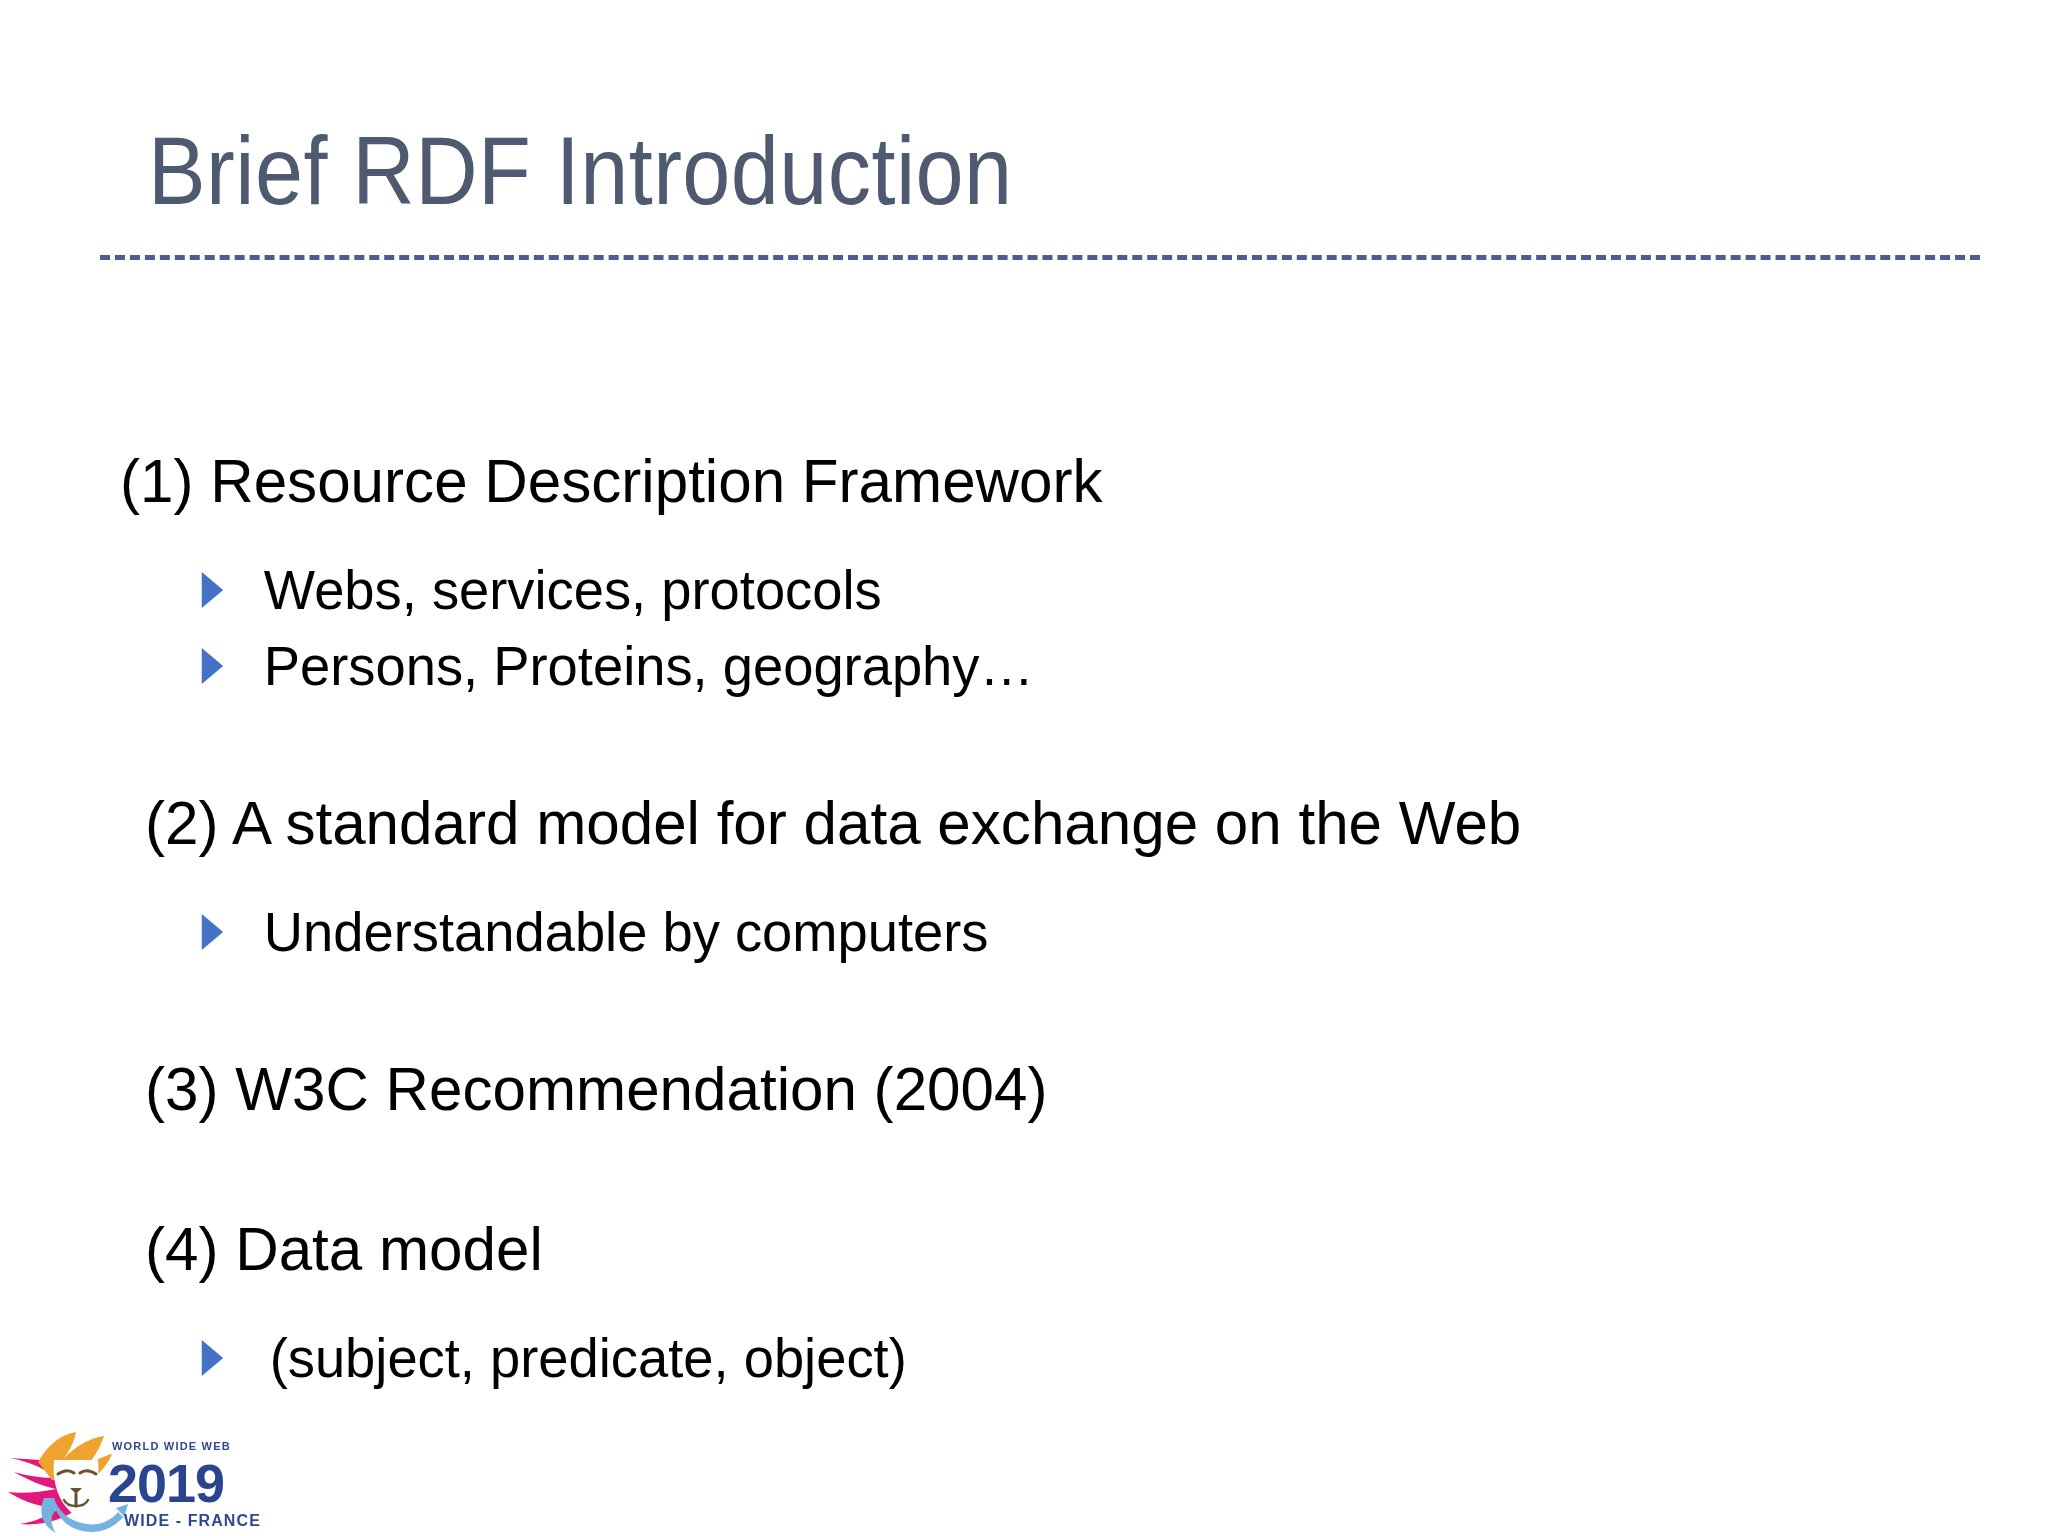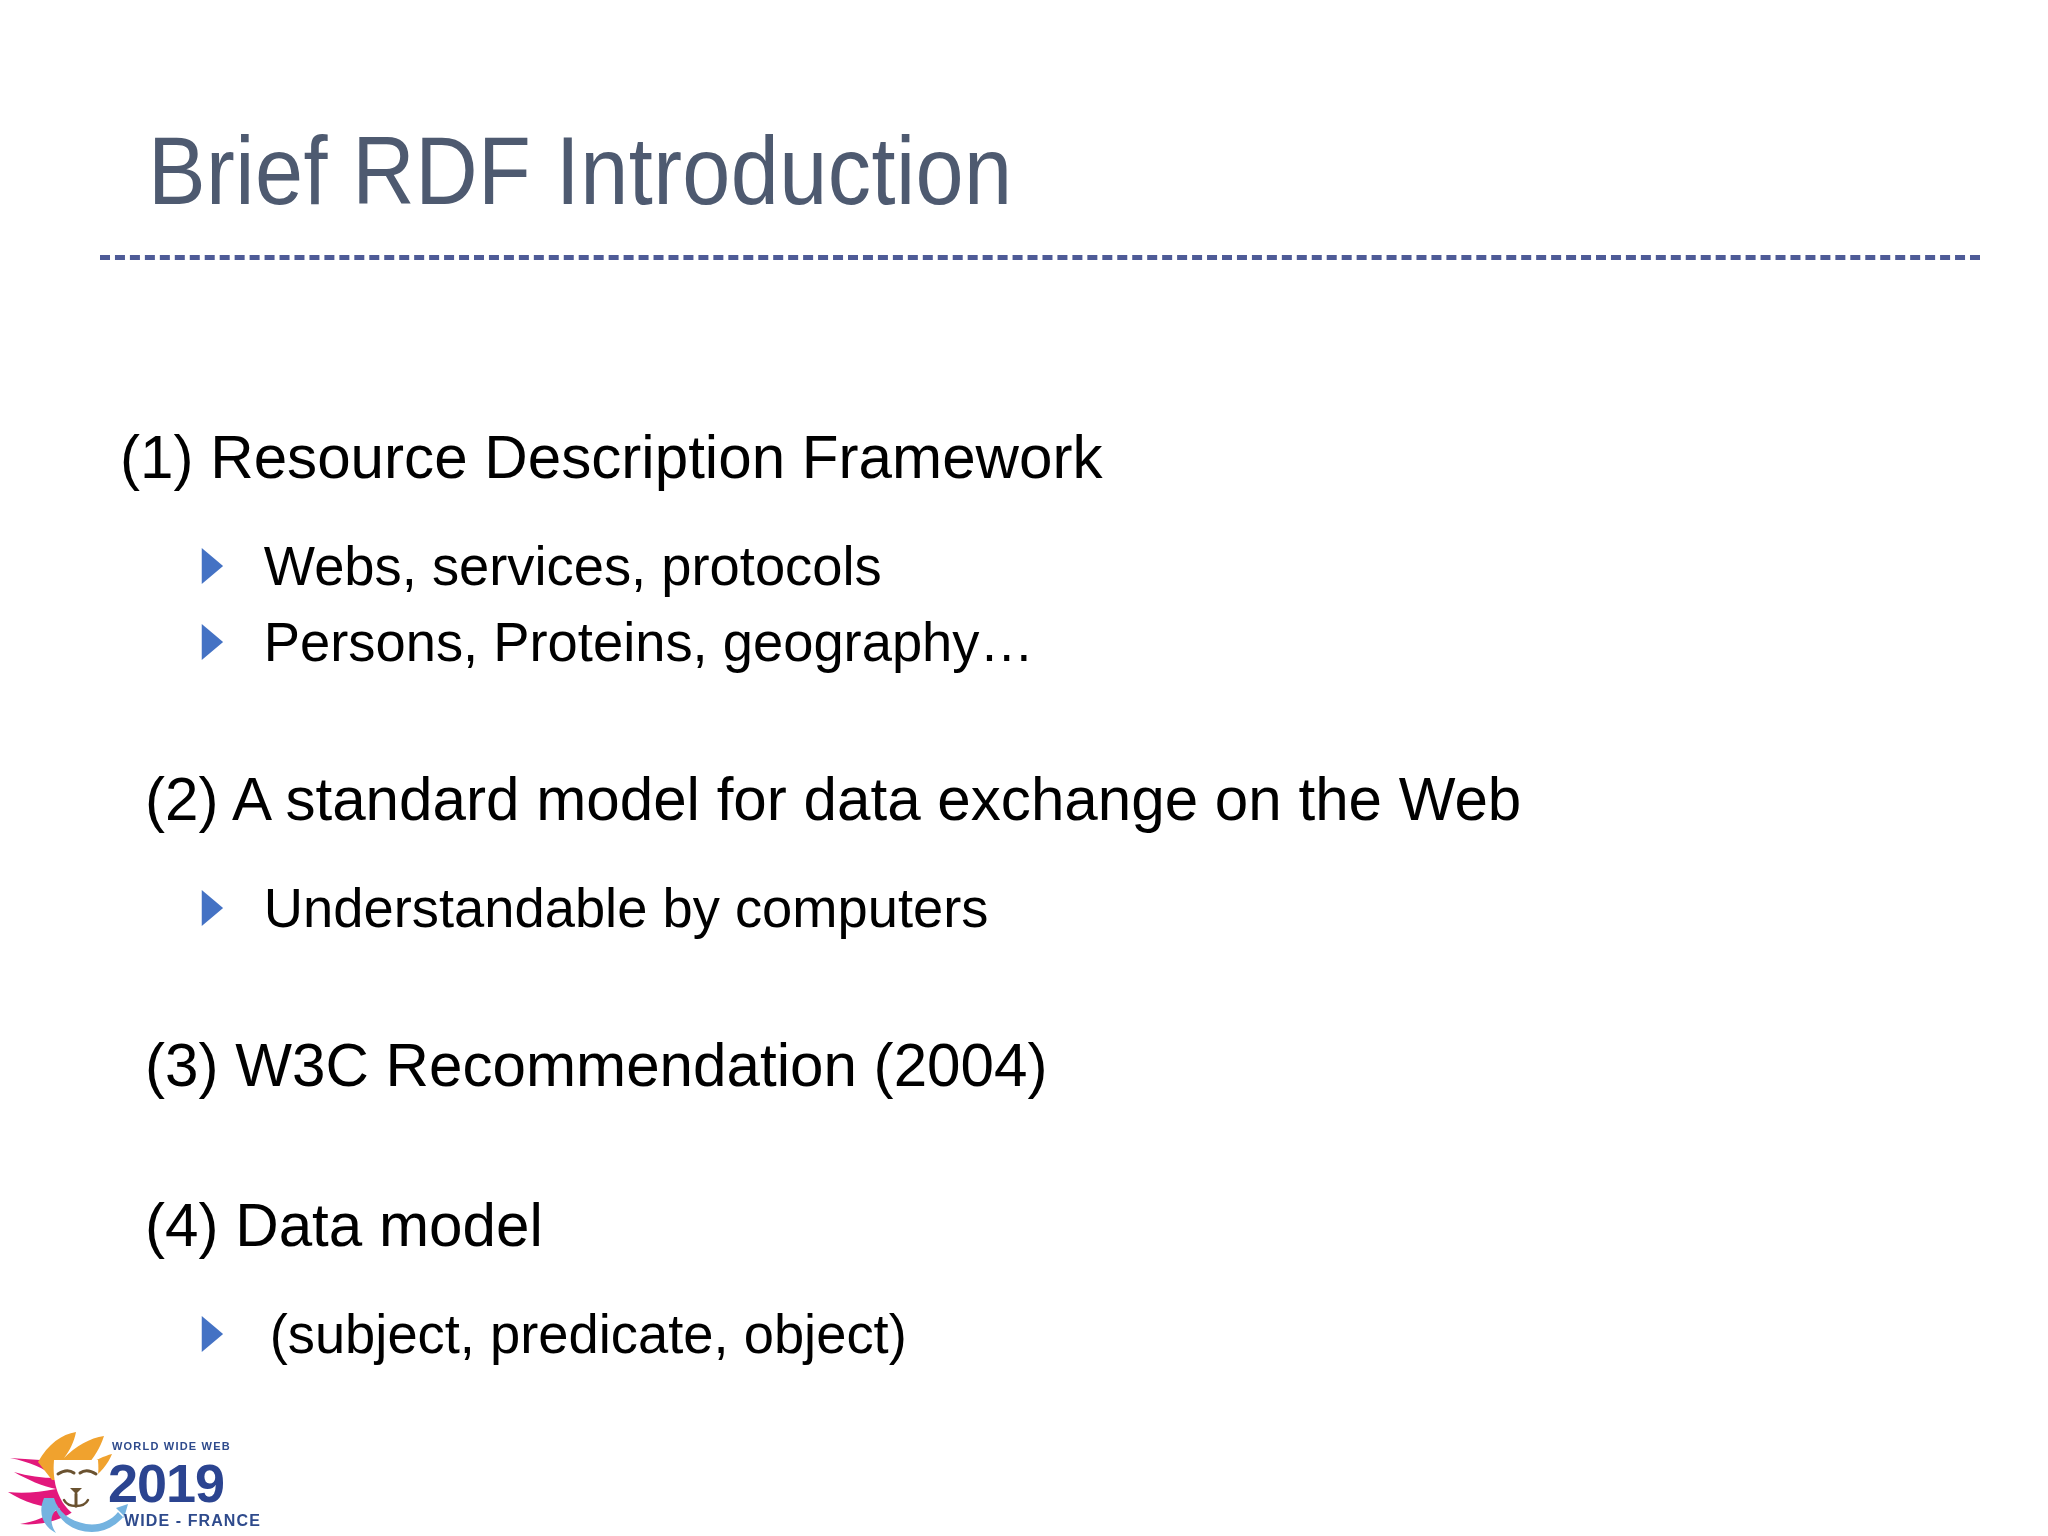--- a/index.html
+++ b/index.html
@@ -47,21 +47,21 @@
     top: 143px;
     width: 1880px;
     height: 0px;
     border-top: 5px dashed #4e5b97;
   }
 
   
   .body-area {
     position: absolute;
     left: 0px;
-    top: 416px;
+    top: 440px;
     width: 2048px;
     height: 940px;
   }
 
   .lvl1 {
     position: relative;
     color: #000000;
     font-size: 62px;
     line-height: 82px;
     font-weight: 400;

